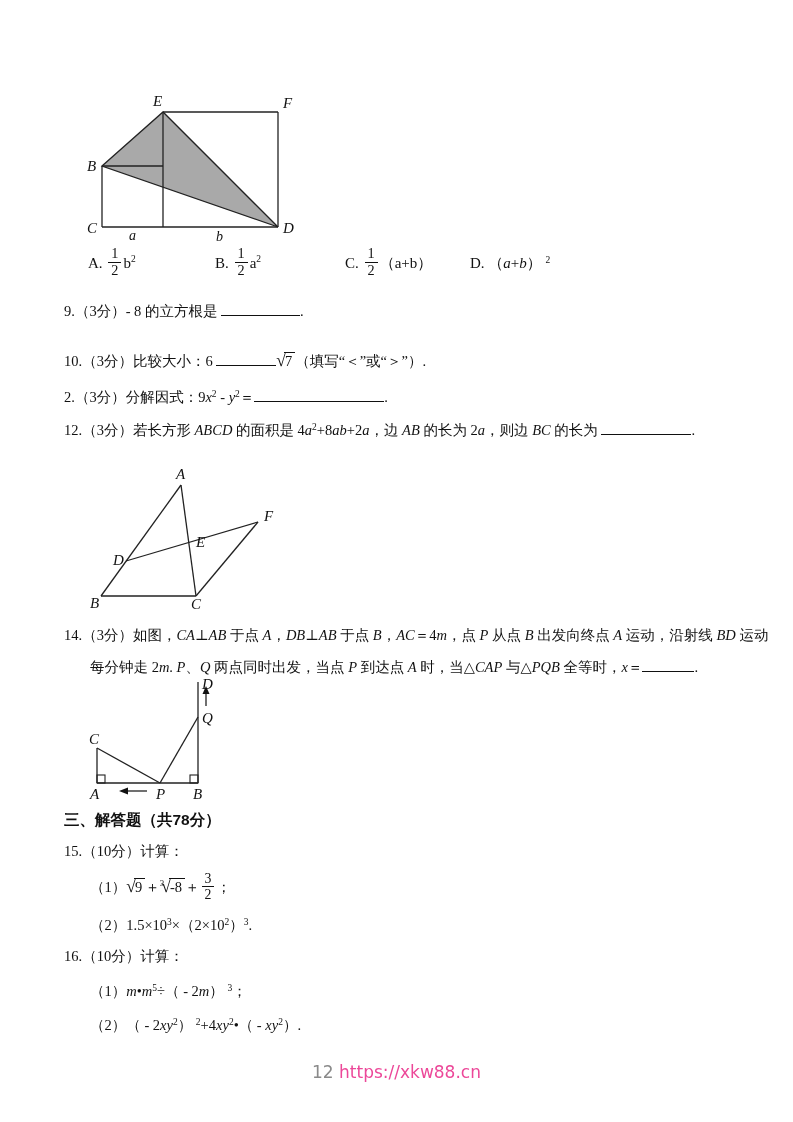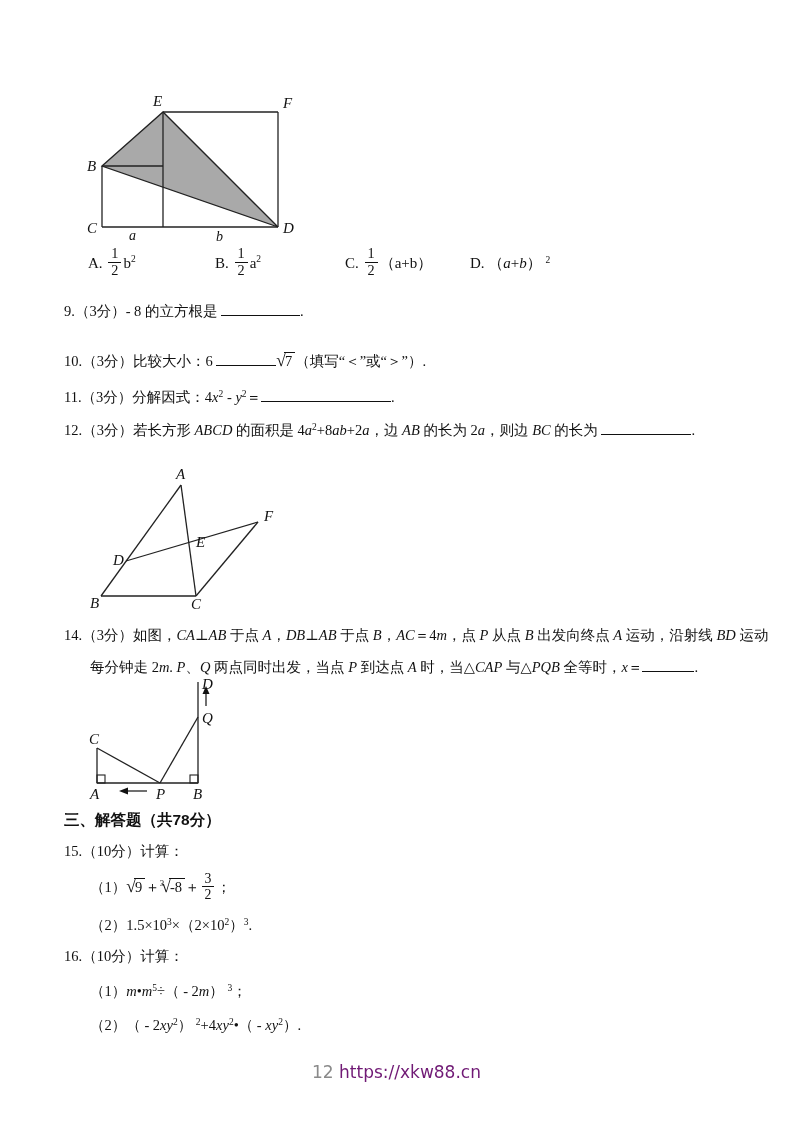--- a/index.html
+++ b/index.html
@@ -22,21 +22,21 @@
   .optw{display:inline-block;}
   .fig{position:absolute;}
   .fig line,.fig polyline{stroke:#222;stroke-width:1.3;fill:none;}
   .fig rect.ra{stroke:#222;stroke-width:1.1;fill:none;}
   .fig polygon.shade{stroke:#222;stroke-width:1.3;}
   .fig polygon.ah{fill:#111;stroke:none;}
   .vlabel{font-family:"Liberation Serif","DejaVu Serif",serif;font-style:italic;font-size:15px;fill:#111;}
   .slabel{font-family:"Liberation Serif","DejaVu Serif",serif;font-style:italic;font-size:14px;fill:#111;}
   .footer{position:absolute;left:0;top:1062px;width:100%;text-align:center;
           font-family:"DejaVu Sans","Liberation Sans",sans-serif;font-size:17px;color:#8a8a8a;}
-  .footer a{color:#701a75;text-decoration:none;margin-top:44px;}
+  .footer a{color:#ec4899;text-decoration:none;margin-top:44px;}
 </style>
 </head>
 <body>
 
 <div class="page">
 
   <svg class="fig" style="left:85px;top:90px" width="230" height="152" viewBox="0 0 230 152">
     <polygon class="shade" points="17,76 78,22 193,137" fill="#a9a9a9"></polygon>
     <line x1="78" y1="22" x2="193" y2="22"></line>
     <line x1="193" y1="22" x2="193" y2="137"></line>
@@ -53,21 +53,21 @@
     <text x="131" y="151" class="slabel">b</text>
   </svg>
 
   <div class="optrow">
     <span class="optw" style="width:127px"><span>A. </span><span class="frac"><span class="fn">1</span><span class="fd">2</span></span><span>b</span><span class="msup">2</span></span><span class="optw" style="width:130px"><span>B. </span><span class="frac"><span class="fn">1</span><span class="fd">2</span></span><span>a</span><span class="msup">2</span></span><span class="optw" style="width:125px"><span>C. </span><span class="frac"><span class="fn">1</span><span class="fd">2</span></span><span>（a+b）</span></span><span class="optw"><span>D. （</span><span class="mi">a</span><span>+</span><span class="mi">b</span><span>） </span><span class="msup">2</span></span>
   </div>
 
 
   <div class="line" style="left:64px;top:301px"><span>9.（3分）- 8 的立方根是 </span><span class="blank" style="width: 79px;"></span><span>.</span></div>
   <div class="line" style="left:64px;top:350px"><span>10.（3分）比较大小：6 </span><span class="blank" style="width: 60px;"></span><span class="sqrt"><span class="rad">√</span><span class="vinc">7</span></span><span>（填写“＜”或“＞”）.</span></div>
-  <div class="line" style="left:64px;top:384px"><span>11.（3分）分解因式：4</span><span class="mi">x</span><span class="msup">2</span><span> - </span><span class="mi">y</span><span class="msup">2</span><span>＝</span><span class="blank" style="width: 130px;"></span><span>.</span></div>
+  <div class="line" style="left:64px;top:384px"><span>2.（3分）分解因式：9</span><span class="mi">x</span><span class="msup">2</span><span> - </span><span class="mi">y</span><span class="msup">2</span><span>＝</span><span class="blank" style="width: 130px;"></span><span>.</span></div>
   <div class="line" style="left:64px;top:417px"><span>12.（3分）若长方形 </span><span class="mi">ABCD</span><span> 的面积是 4</span><span class="mi">a</span><span class="msup">2</span><span>+8</span><span class="mi">ab</span><span>+2</span><span class="mi">a</span><span>，边 </span><span class="mi">AB</span><span> 的长为 2</span><span class="mi">a</span><span>，则边 </span><span class="mi">BC</span><span> 的长为 </span><span class="blank" style="width: 90px;"></span><span>.</span></div>
 
   <svg class="fig" style="left:88px;top:466px" width="195" height="145" viewBox="0 0 195 145">
     <line x1="93" y1="19" x2="13" y2="130"></line>
     <line x1="93" y1="19" x2="108" y2="130"></line>
     <line x1="13" y1="130" x2="108" y2="130"></line>
     <line x1="38" y1="95" x2="170" y2="56"></line>
     <line x1="108" y1="130" x2="170" y2="56"></line>
     <text x="88" y="13" class="vlabel">A</text>
     <text x="2" y="142" class="vlabel">B</text>

